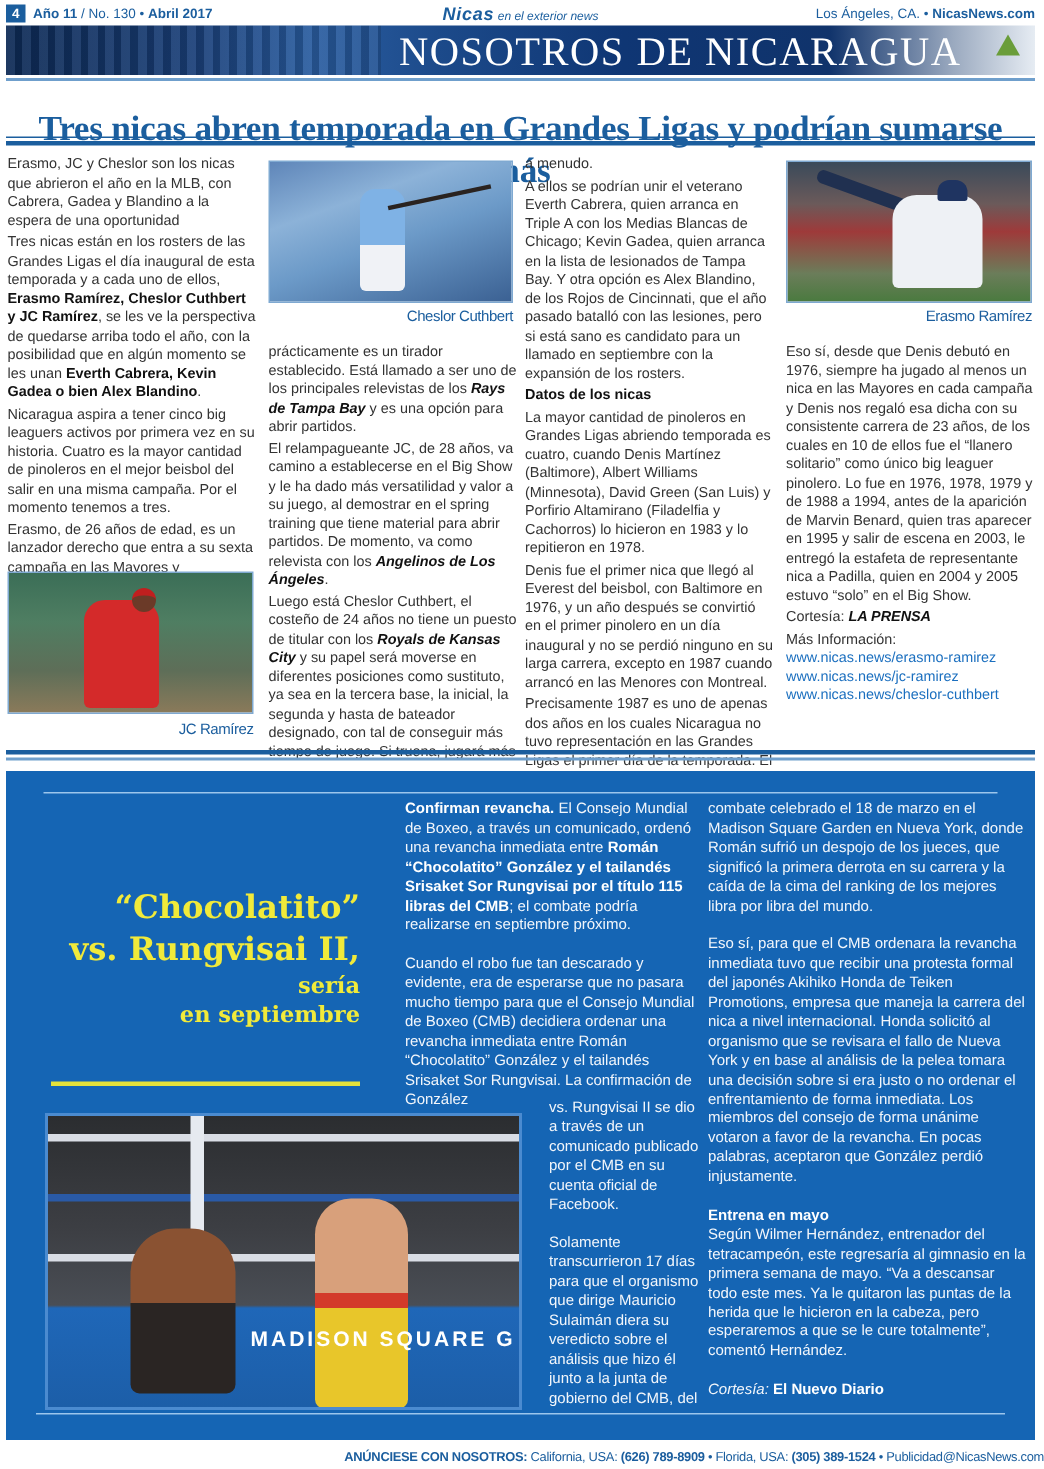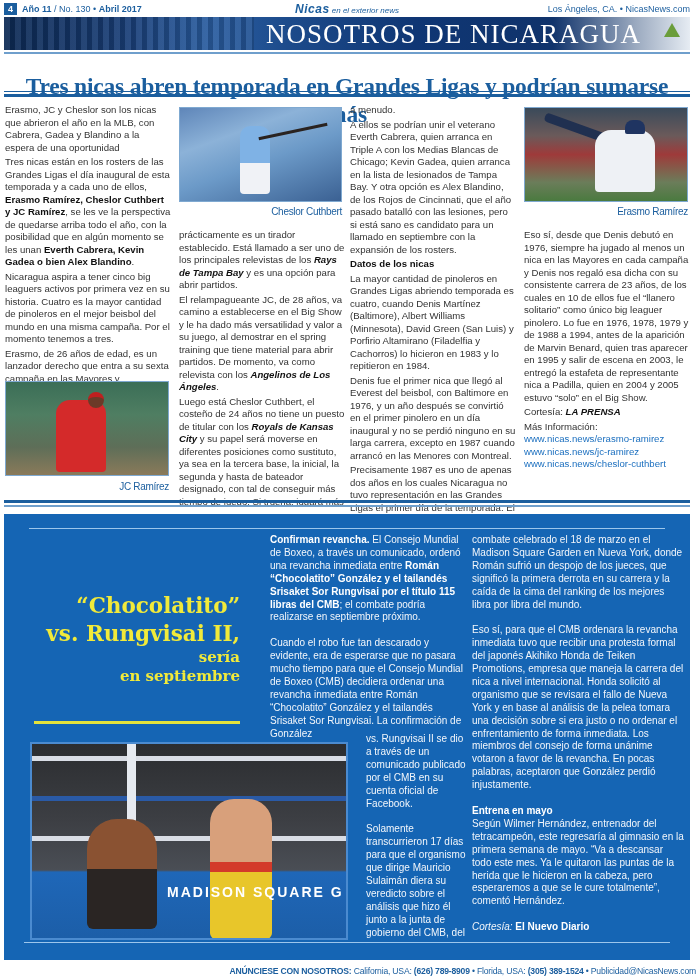--- a/index.html
+++ b/index.html
@@ -6,21 +6,21 @@
   html, body { width: 696px; height: 979px; background: #ffffff; overflow: hidden; }
   body { font-family: "Liberation Sans", sans-serif; color: #222; position: relative; }
 
   
   .topstrip { position: absolute; left: 4px; right: 6px; top: 2px; height: 14px; display: flex; align-items: center; font-family: "Liberation Sans", sans-serif; font-size: 9px; color: #1b5e9e; }
   .pagenum { background: #1b5e9e; color: #fff; font-weight: bold; padding: 0 4px; height: 12px; line-height: 12px; margin-right: 5px; font-size: 9px; }
   .issue b { font-weight: bold; }
   .brand { position: absolute; left: 50%; transform: translateX(-50%); font-style: italic; color: #1b5e9e; font-size: 8px; }
   .brand .nicas { font-weight: bold; font-size: 12px; letter-spacing: 0.5px; }
   .loc { margin-left: auto; font-size: 9px; color: #1b5e9e; }
-  .loc b { font-weight: normal; }
+  .loc b { font-weight: bold; }
 
   
   .banner { position: absolute; left: 4px; right: 6px; top: 17px; height: 33px;
     background: linear-gradient(90deg, #0d2a55 0%, #1a3f78 18%, #2a5da0 30%, #1c4a8a 42%, #0f3674 60%, #10336b 80%, #9aa9bf 92%, #e6ecf3 100%);
     overflow: hidden; }
   .banner .crowd { position: absolute; left: 0; top: 0; bottom: 0; width: 250px;
     background: repeating-linear-gradient(90deg, rgba(255,255,255,0.07) 0 6px, rgba(0,0,0,0.15) 6px 11px); }
   .banner-title { position: absolute; left: 262px; top: 3px; font-family: "Liberation Serif", serif; font-size: 27px; color: #fff; letter-spacing: 1px; line-height: 28px; }
   .flag { position: absolute; right: 10px; top: 6px; width: 0; height: 0; border-left: 8px solid transparent; border-right: 8px solid transparent; border-bottom: 14px solid #6a9d3a; }
   .rule-thin { position: absolute; left: 4px; right: 6px; height: 2px; background: #6f9fcc; }
@@ -96,21 +96,21 @@
 </div>
 <div class="rule-thin" style="top:52px;"></div>
 
 <h1 class="headline">Tres nicas abren temporada en Grandes Ligas y podrían sumarse más</h1>
 <div class="rule-double-a"></div>
 <div class="rule-double-b"></div>
 
 <div class="col" style="left:5px; top:104px; width:166px;">
   <p>Erasmo, JC y Cheslor son los nicas que abrieron el año en la MLB, con Cabrera, Gadea y Blandino a la espera de una oportunidad</p>
   <p><span>Tres nicas están en los rosters de las Grandes Ligas el día inaugural de esta temporada y a cada uno de ellos, </span><b>Erasmo Ramírez, Cheslor Cuthbert y JC Ramírez</b><span>, se les ve la perspectiva de quedarse arriba todo el año, con la posibilidad que en algún momento se les unan </span><b>Everth Cabrera, Kevin Gadea o bien Alex Blandino</b><span>.</span></p>
-  <p>Nicaragua aspira a tener cinco big leaguers activos por primera vez en su historia. Cuatro es la mayor cantidad de pinoleros en el mejor beisbol del mundo en una misma campaña. Por el momento tenemos a tres.</p>
+  <p>Nicaragua aspira a tener cinco big leaguers activos por primera vez en su historia. Cuatro es la mayor cantidad de pinoleros en el mejor beisbol del salir en una misma campaña. Por el momento tenemos a tres.</p>
   <p>Erasmo, de 26 años de edad, es un lanzador derecho que entra a su sexta campaña en las Mayores y</p>
 </div>
 
 <div class="photo photo-jc" style="left:5px; top:381px; width:164px; height:95px;">
   <div class="player"></div>
     <div class="head"></div>
 </div>
 <div class="caption" style="left:5px; top:481px; width:164px;">JC Ramírez</div>
 
 <div class="photo photo-cheslor" style="left:179px; top:107px; width:163px; height:95px;">
@@ -122,21 +122,21 @@
 <div class="col" style="left:179px; top:229px; width:166px;">
   <p><span>prácticamente es un tirador establecido. Está llamado a ser uno de los principales relevistas de los </span><b><i>Rays de Tampa Bay</i></b><span> y es una opción para abrir partidos.</span></p>
   <p><span>El relampagueante JC, de 28 años, va camino a establecerse en el Big Show y le ha dado más versatilidad y valor a su juego, al demostrar en el spring training que tiene material para abrir partidos. De momento, va como relevista con los </span><b><i>Angelinos de Los Ángeles</i></b><span>.</span></p>
   <p><span>Luego está Cheslor Cuthbert, el costeño de 24 años no tiene un puesto de titular con los </span><b><i>Royals de Kansas City</i></b><span> y su papel será moverse en diferentes posiciones como sustituto, ya sea en la tercera base, la inicial, la segunda y hasta de bateador designado, con tal de conseguir más tiempo de juego. Si truena, jugará más</span></p>
 </div>
 
 <div class="col" style="left:350px; top:104px; width:166px;">
   <p>a menudo.</p>
   <p>A ellos se podrían unir el veterano Everth Cabrera, quien arranca en Triple A con los Medias Blancas de Chicago; Kevin Gadea, quien arranca en la lista de lesionados de Tampa Bay. Y otra opción es Alex Blandino, de los Rojos de Cincinnati, que el año pasado batalló con las lesiones, pero si está sano es candidato para un llamado en septiembre con la expansión de los rosters.</p>
   <p class="sub">Datos de los nicas</p>
-  <p>La mayor cantidad de pinoleros en Grandes Ligas abriendo temporada es cuatro, cuando Denis Martínez (Baltimore), Albert Williams (Minnesota), David Green (San Luis) y Porfirio Altamirano (Filadelfia y Cachorros) lo hicieron en 1983 y lo repitieron en 1984.</p>
+  <p>La mayor cantidad de pinoleros en Grandes Ligas abriendo temporada es cuatro, cuando Denis Martínez (Baltimore), Albert Williams (Minnesota), David Green (San Luis) y Porfirio Altamirano (Filadelfia y Cachorros) lo hicieron en 1983 y lo repitieron en 1978.</p>
   <p>Denis fue el primer nica que llegó al Everest del beisbol, con Baltimore en 1976, y un año después se convirtió en el primer pinolero en un día inaugural y no se perdió ninguno en su larga carrera, excepto en 1987 cuando arrancó en las Menores con Montreal.</p>
   <p>Precisamente 1987 es uno de apenas dos años en los cuales Nicaragua no tuvo representación en las Grandes Ligas el primer día de la temporada. El</p>
 </div>
 
 <div class="photo photo-erasmo" style="left:524px; top:107px; width:164px; height:95px;">
   <div class="arm"></div>
     <div class="player"></div>
     <div class="cap"></div>
 </div>
 <div class="caption" style="left:524px; top:206px; width:164px;">Erasmo Ramírez</div>

